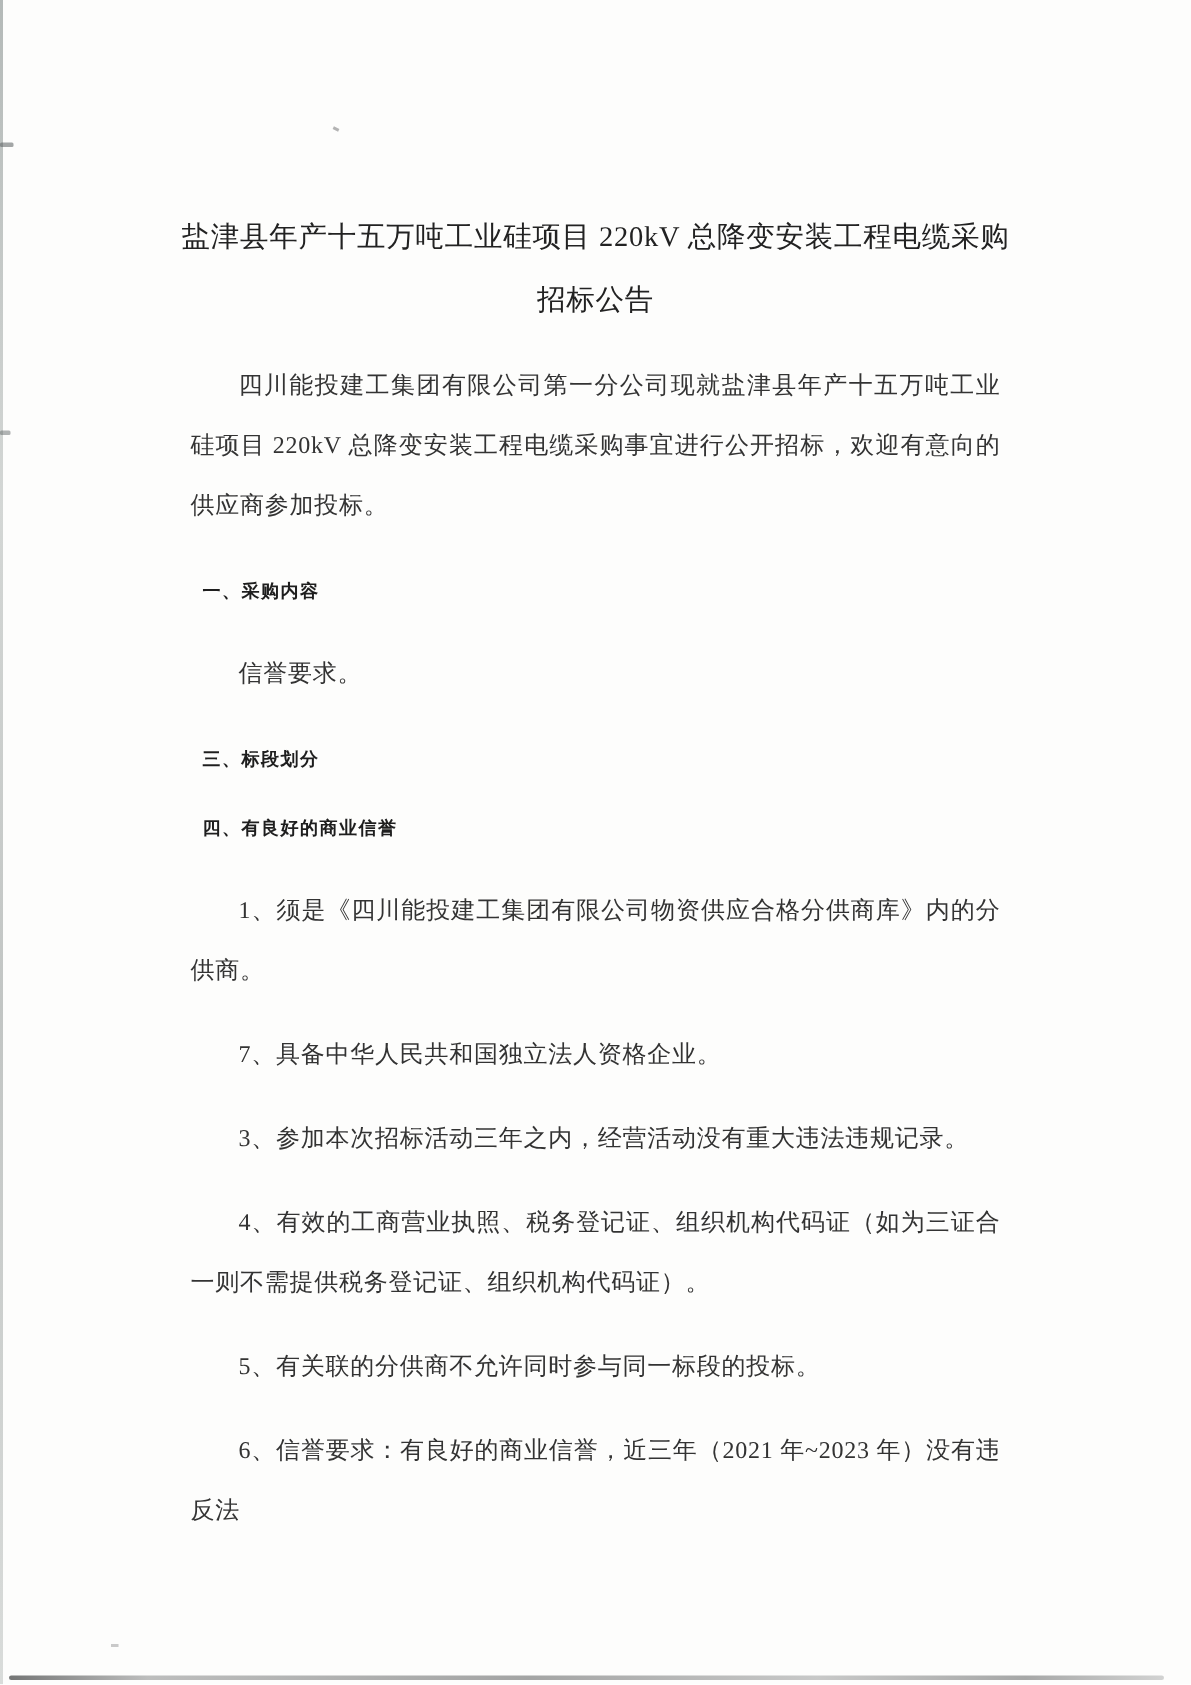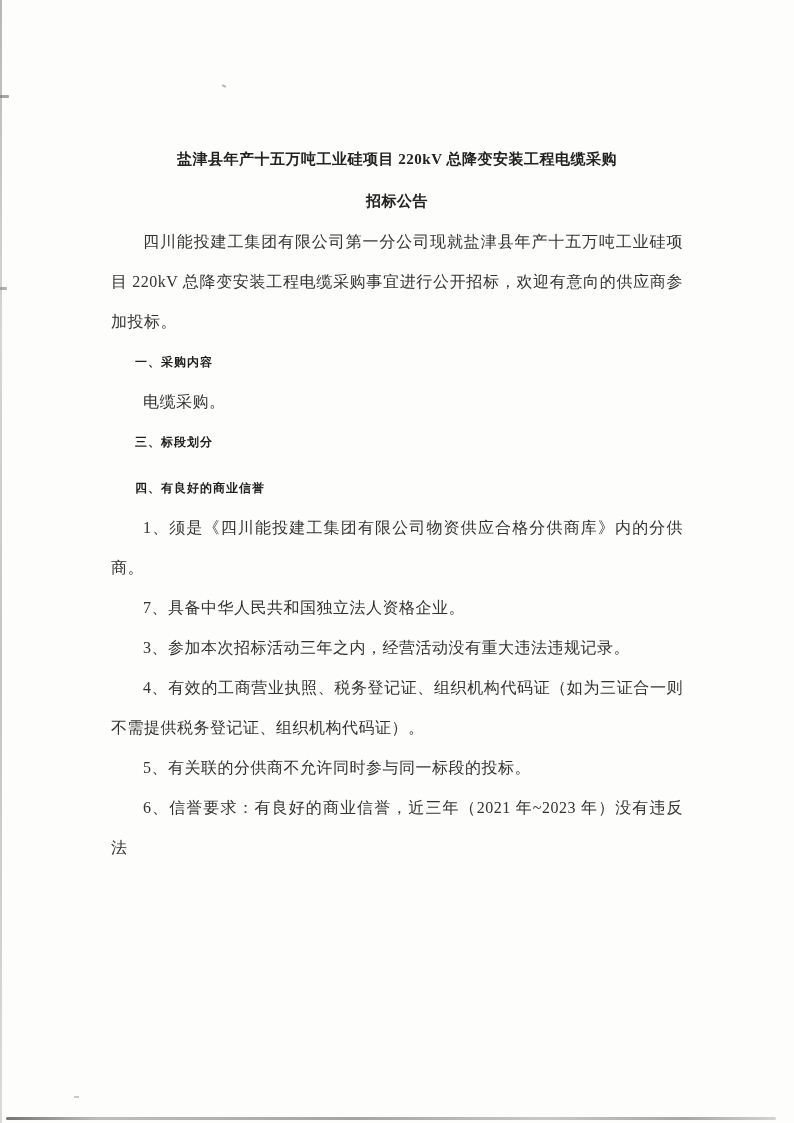--- a/index.html
+++ b/index.html
@@ -69,30 +69,30 @@
   }
   
   .content {
     position: absolute;
     left: 111px;
     top: 138px;
     width: 572px;
   }
   .title {
     margin: 0;
-    font-size: 15px;
-    font-weight: bold;
+    font-size: 19px;
+    font-weight: normal;
     line-height: 42px;
     letter-spacing: 0.5px;
     text-align: center;
     color: #222;
   }
   .title-line { display: block; }
   .para {
-    margin: 0;
+    margin: 16px;
     font-size: 16px;
     line-height: 40px;
     letter-spacing: 0.5px;
     text-indent: 2em;
     text-align: justify;
     color: #333;
   }
   .heading {
     margin: 0;
     font-size: 12px;
@@ -122,21 +122,21 @@
     <h1 class="title">
       <span class="title-line">盐津县年产十五万吨工业硅项目 220kV 总降变安装工程电缆采购</span>
       <span class="title-line">招标公告</span>
     </h1>
 
     <p class="para">四川能投建工集团有限公司第一分公司现就盐津县年产十五万吨工业硅项目 220kV 总降变安装工程电缆采购事宜进行公开招标，欢迎有意向的供应商参加投标。</p>
 
     <div id="sections">
         <section class="section">
           <h2 class="heading">一、采购内容</h2>
-          <p class="para">电缆采购。</p>
+          <p class="para">信誉要求。</p>
         </section>
         <section class="section">
           <h2 class="heading">三、标段划分</h2>
         </section>
         <section class="section">
           <h2 class="heading">四、有良好的商业信誉</h2>
           <p class="para">1、须是《四川能投建工集团有限公司物资供应合格分供商库》内的分供商。</p>
           <p class="para">7、具备中华人民共和国独立法人资格企业。</p>
           <p class="para">3、参加本次招标活动三年之内，经营活动没有重大违法违规记录。</p>
           <p class="para">4、有效的工商营业执照、税务登记证、组织机构代码证（如为三证合一则不需提供税务登记证、组织机构代码证）。</p>

